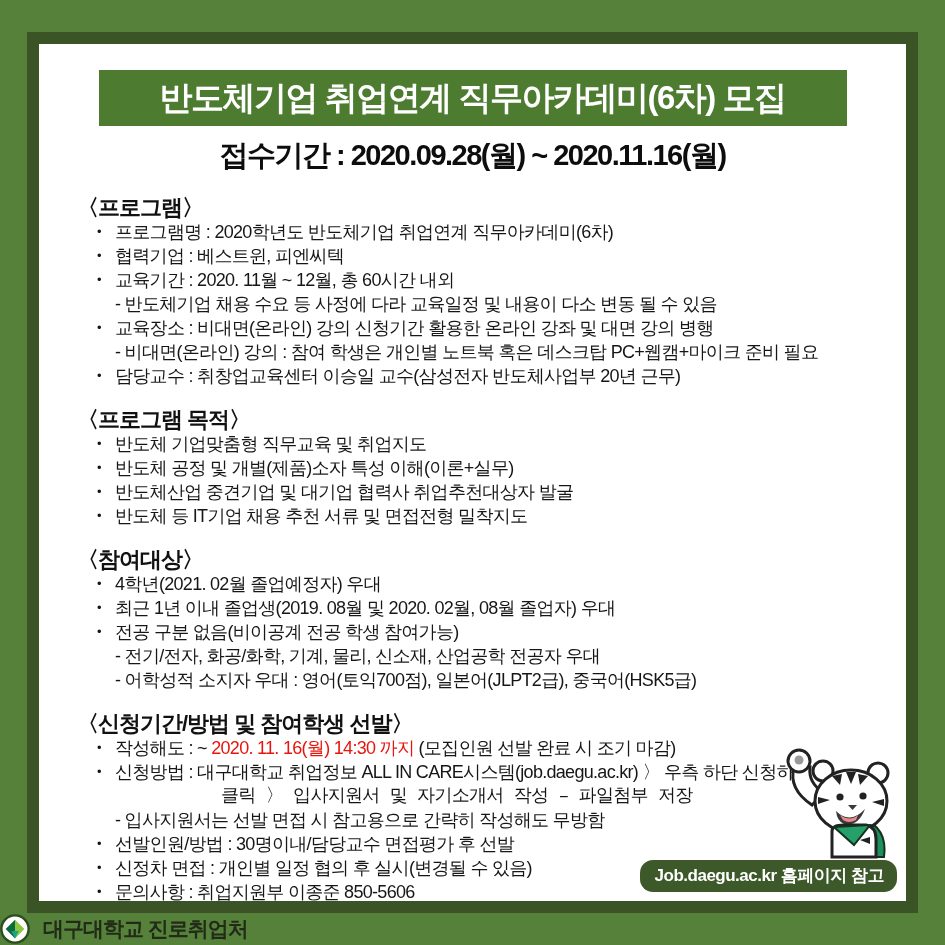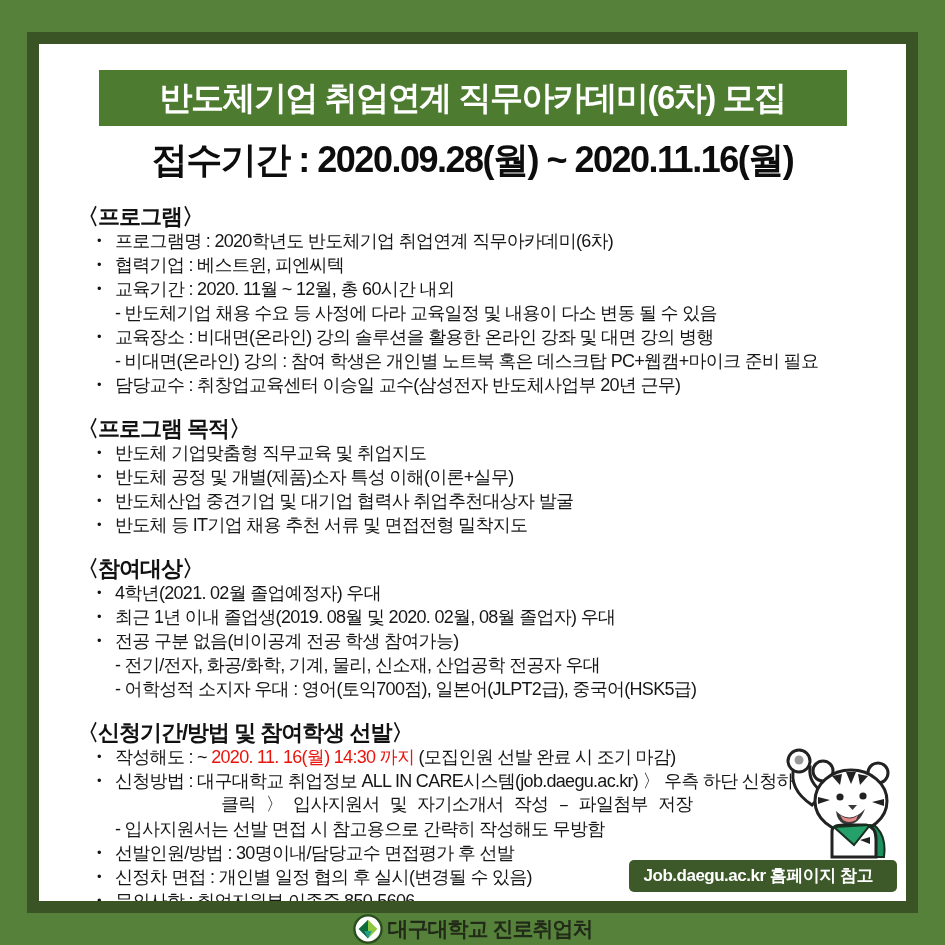--- a/index.html
+++ b/index.html
@@ -4,34 +4,34 @@
 <style>
   html,body{margin:0;padding:0;width:945px;height:945px;overflow:hidden;}
   body{font-family:"Liberation Sans","DejaVu Sans",sans-serif;}
   .poster{position:relative;width:945px;height:945px;background:#55813A;}
   .panel{position:absolute;left:27px;top:32px;width:891px;height:881px;box-sizing:border-box;
          border:12px solid #3A5426;background:#ffffff;}
   .panel-inner{position:relative;width:100%;height:100%;box-sizing:border-box;padding:26px 20px 0 20px;overflow:hidden;}
   .title-banner{width:748px;height:56px;margin:0 auto;background:#4D7C31;color:#ffffff;
                 display:flex;align-items:center;justify-content:center;
                 font-size:33px;font-weight:800;letter-spacing:-1.5px;}
-  .subtitle{margin-top:10px;text-align:center;font-size:36px;font-weight:800;color:#0d0d0d;letter-spacing:-1.5px;}
+  .subtitle{margin-top:10px;text-align:center;font-size:29px;font-weight:800;color:#0d0d0d;letter-spacing:-1.5px;}
   .section-heading{font-size:22px;font-weight:800;color:#111;margin-top:20px;padding-left:18px;
                    letter-spacing:-1px;line-height:24px;}
   .line{position:relative;font-size:18px;line-height:24px;color:#161616;font-weight:500;letter-spacing:-0.7px;}
   .line .dot{position:absolute;left:38px;top:0;font-size:13px;color:#161616;}
   .line.bullet{padding-left:56px;}
   .line.sub{padding-left:56px;}
   .line.cont{padding-left:162px;font-family:Liberation Mono, monospace;}
   .highlight{color:#E8150C;}
   .badge{position:absolute;right:9px;bottom:9px;background:#3D5829;color:#ffffff;
-         font-size:17px;font-weight:700;padding:4px 24px 5px 15px;border-radius:5px;z-index:3;letter-spacing:-0.5px;}
+         font-size:17px;font-weight:700;padding:4px 13px 5px 15px;border-radius:13px;z-index:3;letter-spacing:-0.5px;}
   .tiger{position:absolute;right:2px;bottom:34px;z-index:2;line-height:0;}
   .footer{position:absolute;left:0;bottom:0;width:945px;height:33px;display:flex;
-          align-items:center;justify-content:center;gap:5px;}
+          align-items:center;gap:13px;}
   .footer-text{font-size:21px;font-weight:800;color:#222b18;letter-spacing:-1px;}
   .logo{line-height:0;}
 </style>
 </head>
 <body>
 
 <div class="poster">
   <div class="panel">
     <div class="panel-inner">
 
@@ -40,21 +40,21 @@
       </div>
 
       <div class="subtitle">접수기간 : 2020.09.28(월) ~ 2020.11.16(월)</div>
 
       <div>
           <div class="section-heading">〈프로그램〉</div>
           <div class="line bullet"><span class="dot">•</span><span>프로그램명 : 2020학년도 반도체기업 취업연계 직무아카데미(6차)</span></div>
           <div class="line bullet"><span class="dot">•</span><span>협력기업 : 베스트윈, 피엔씨텍</span></div>
           <div class="line bullet"><span class="dot">•</span><span>교육기간 : 2020. 11월 ~ 12월, 총 60시간 내외</span></div>
           <div class="line sub"><span>- 반도체기업 채용 수요 등 사정에 다라 교육일정 및 내용이 다소 변동 될 수 있음</span></div>
-          <div class="line bullet"><span class="dot">•</span><span>교육장소 : 비대면(온라인) 강의 솔루션을 활용한 온라인 강좌 및 대면 강의 병행</span></div>
+          <div class="line bullet"><span class="dot">•</span><span>교육장소 : 비대면(온라인) 강의 신청기간 활용한 온라인 강좌 및 대면 강의 병행</span></div>
           <div class="line sub"><span>- 비대면(온라인) 강의 : 참여 학생은 개인별 노트북 혹은 데스크탑 PC+웹캠+마이크 준비 필요</span></div>
           <div class="line bullet"><span class="dot">•</span><span>담당교수 : 취창업교육센터 이승일 교수(삼성전자 반도체사업부 20년 근무)</span></div>
           <div class="section-heading">〈프로그램 목적〉</div>
           <div class="line bullet"><span class="dot">•</span><span>반도체 기업맞춤형 직무교육 및 취업지도</span></div>
           <div class="line bullet"><span class="dot">•</span><span>반도체 공정 및 개별(제품)소자 특성 이해(이론+실무)</span></div>
           <div class="line bullet"><span class="dot">•</span><span>반도체산업 중견기업 및 대기업 협력사 취업추천대상자 발굴</span></div>
           <div class="line bullet"><span class="dot">•</span><span>반도체 등 IT기업 채용 추천 서류 및 면접전형 밀착지도</span></div>
           <div class="section-heading">〈참여대상〉</div>
           <div class="line bullet"><span class="dot">•</span><span>4학년(2021. 02월 졸업예정자) 우대</span></div>
           <div class="line bullet"><span class="dot">•</span><span>최근 1년 이내 졸업생(2019. 08월 및 2020. 02월, 08월 졸업자) 우대</span></div>

